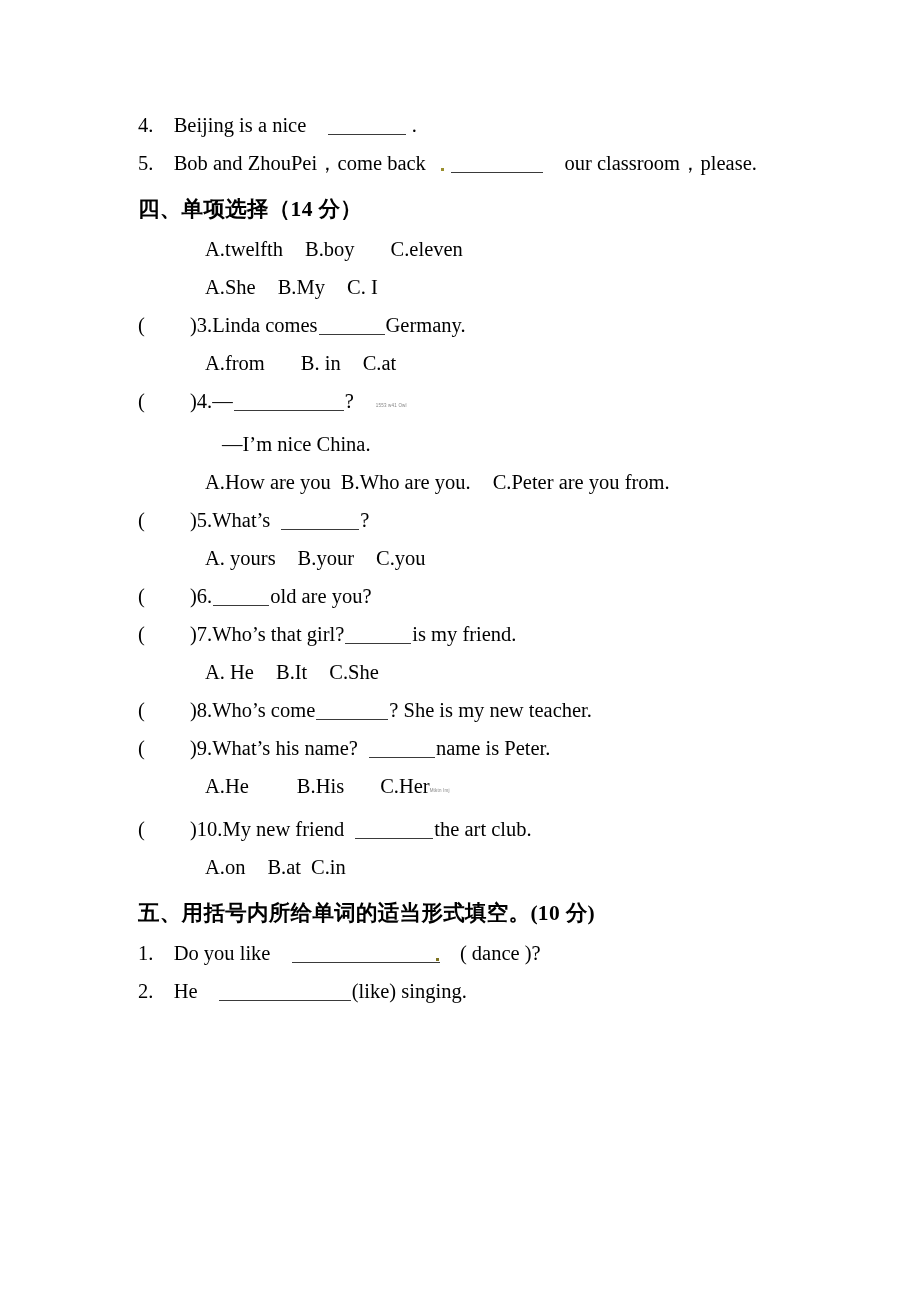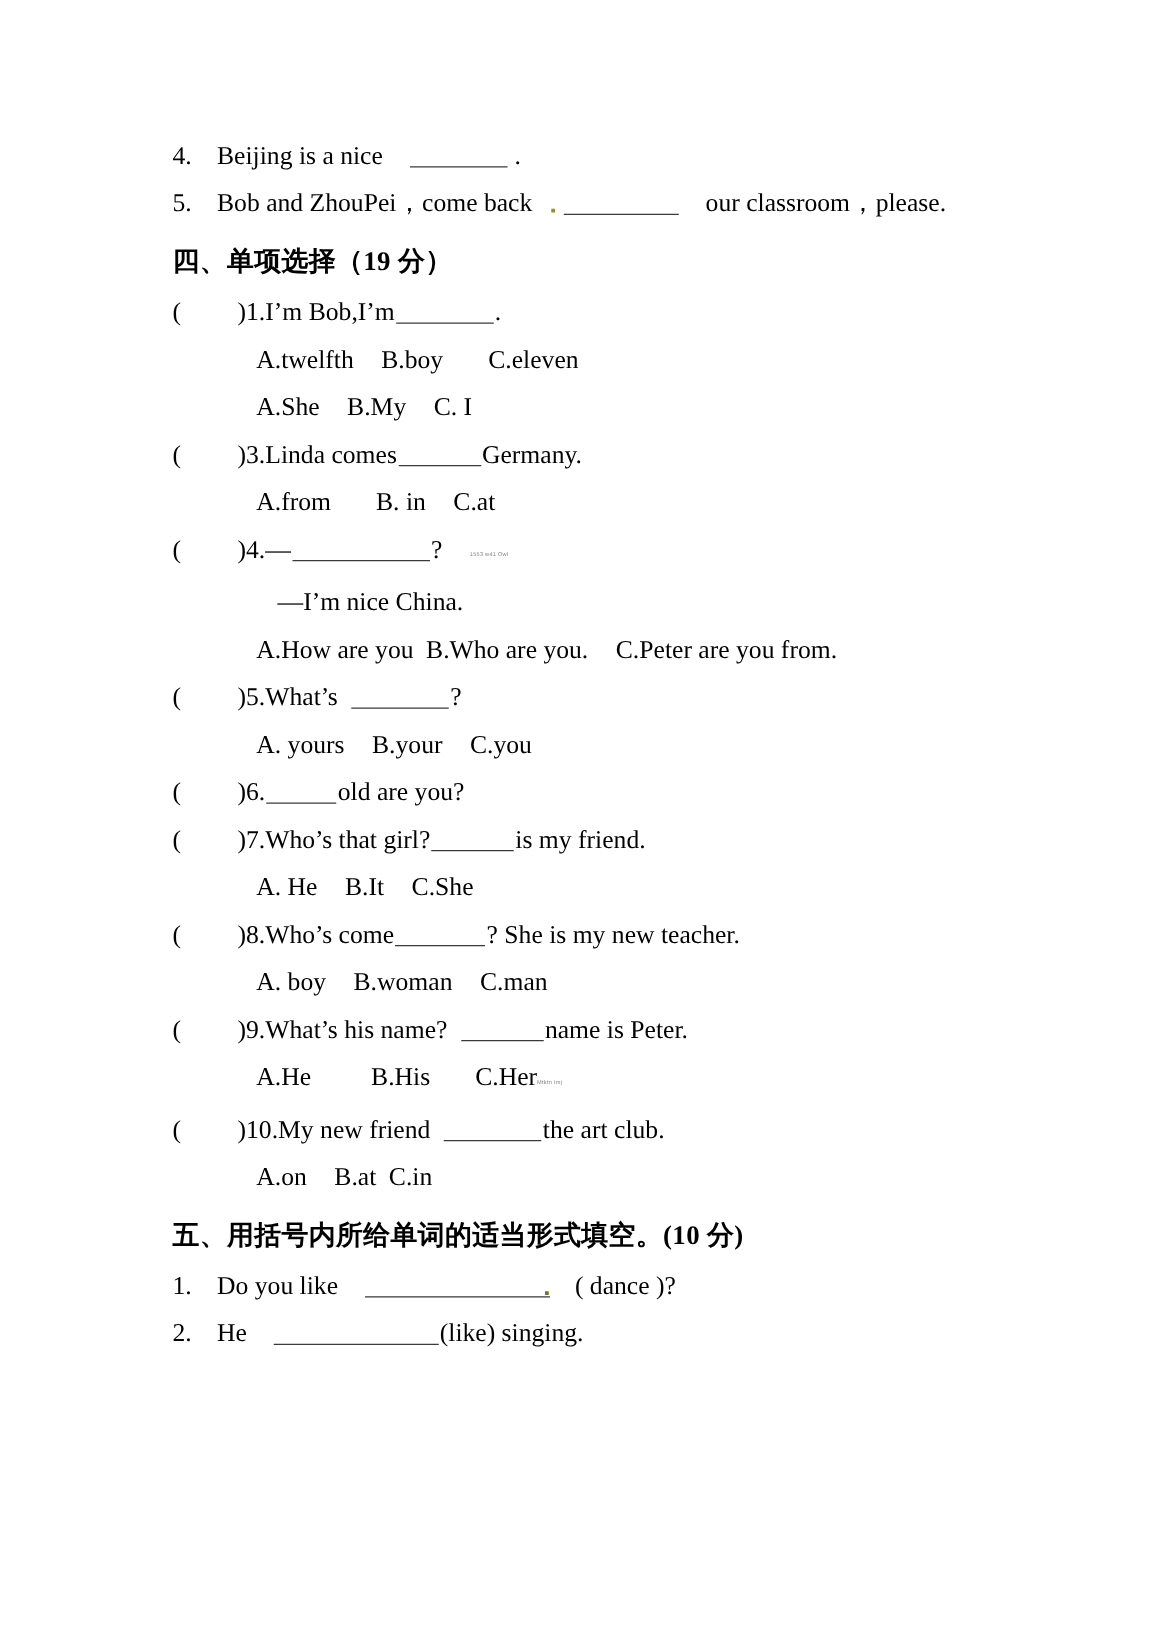--- a/index.html
+++ b/index.html
@@ -146,26 +146,23 @@
       <span>Bob and ZhouPei，come back</span>
       <span class="sp-sm"></span>
       <span class="speck"></span>
       <span class="blank w2"></span>
       <span class="sp-sm"></span>
       <span>our classroom，please.</span>
     </div>
 
     <div class="gap-before-heading"></div>
     <div class="section-heading">
-      <span>四、单项选择</span><span class="score">（19 分）</span>
-    </div>
-
-    <div class="mc-row">
-      <span class="paren-open">(</span><span class="paren-close">)</span><span>1.</span><span>I’m Bob,I’m</span><span class="blank w1"></span><span>.</span>
-    </div>
+      <span>四、单项选择</span><span class="score">（14 分）</span>
+    </div>
+
     <div class="opt-row">
       <span class="opt">A.twelfth</span><span class="sp-md"></span><span class="opt">B.boy</span><span class="sp-lg"></span><span class="opt">C.eleven</span>
     </div>
 
     <div class="opt-row">
       <span class="opt">A.She</span><span class="sp-md"></span><span class="opt">B.My</span><span class="sp-md"></span><span class="opt">C. I</span>
     </div>
 
     <div class="mc-row">
       <span class="paren-open">(</span><span class="paren-close">)</span><span>3.</span><span>Linda comes</span><span class="blank w3"></span><span>Germany.</span>
@@ -197,23 +194,20 @@
 
     <div class="mc-row">
       <span class="paren-open">(</span><span class="paren-close">)</span><span>7.</span><span>Who’s that girl?</span><span class="blank w3"></span><span>is my friend.</span>
     </div>
     <div class="opt-row">
       <span class="opt">A.  He</span><span class="sp-md"></span><span class="opt">B.It</span><span class="sp-md"></span><span class="opt">C.She</span>
     </div>
 
     <div class="mc-row">
       <span class="paren-open">(</span><span class="paren-close">)</span><span>8.</span><span>Who’s come</span><span class="blank w6"></span><span>? She is my new teacher.</span>
-    </div>
-    <div class="opt-row">
-      <span class="opt">A.   boy</span><span class="sp-md"></span><span class="opt">B.woman</span><span class="sp-md"></span><span class="opt">C.man</span>
     </div>
 
     <div class="mc-row">
       <span class="paren-open">(</span><span class="paren-close">)</span><span>9.</span><span>What’s his name?</span><span class="sp-sm"></span><span class="blank w3"></span><span>name is Peter.</span>
     </div>
     <div class="opt-row">
       <span class="opt">A.He</span><span class="sp-xl"></span><span class="opt">B.His</span><span class="sp-lg"></span><span class="opt">C.Her</span><span class="artifact">Mtktn Imj</span>
     </div>
 
     <div class="mc-row">

